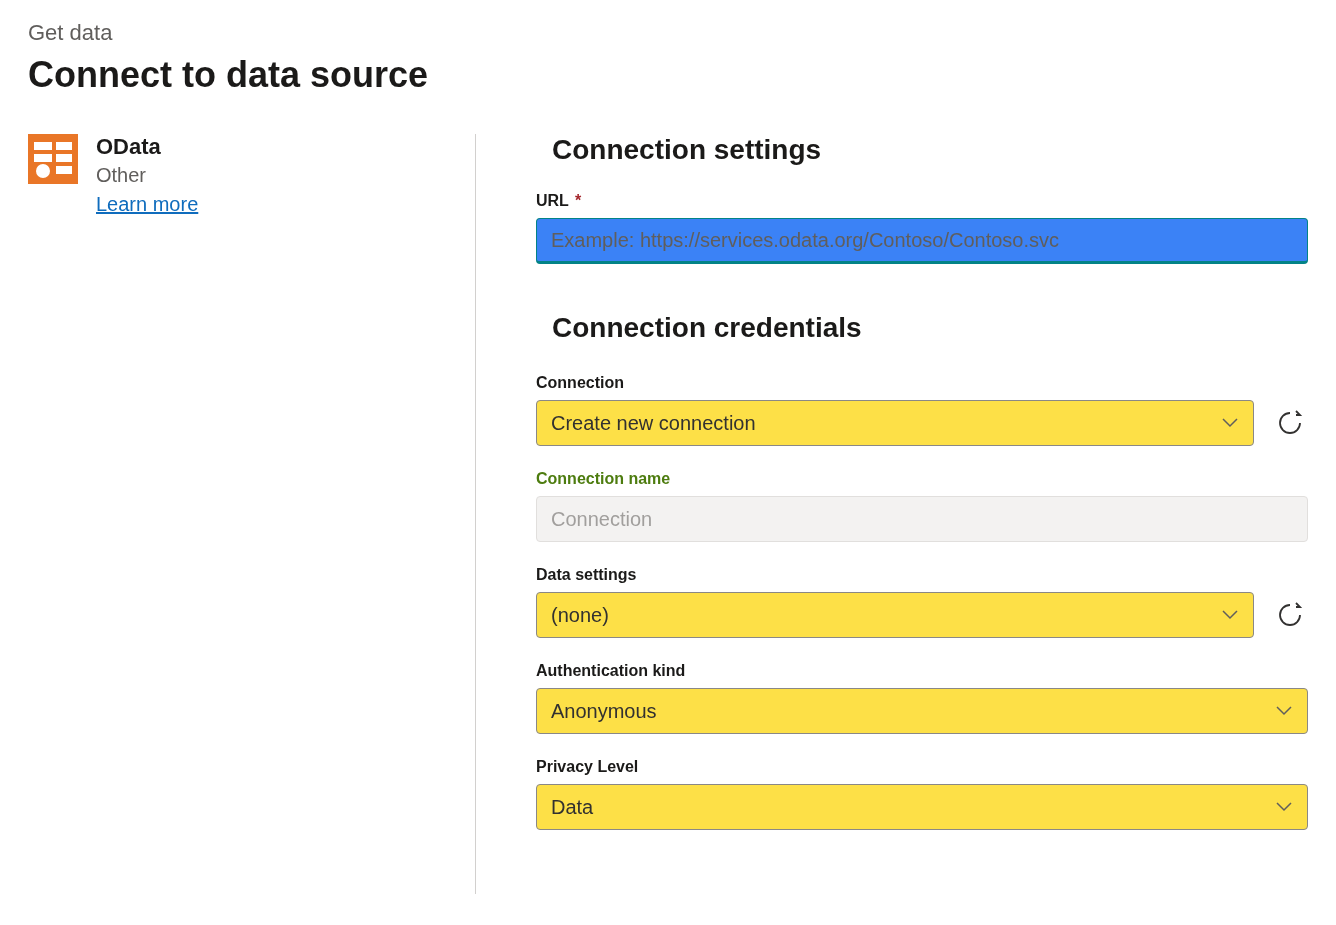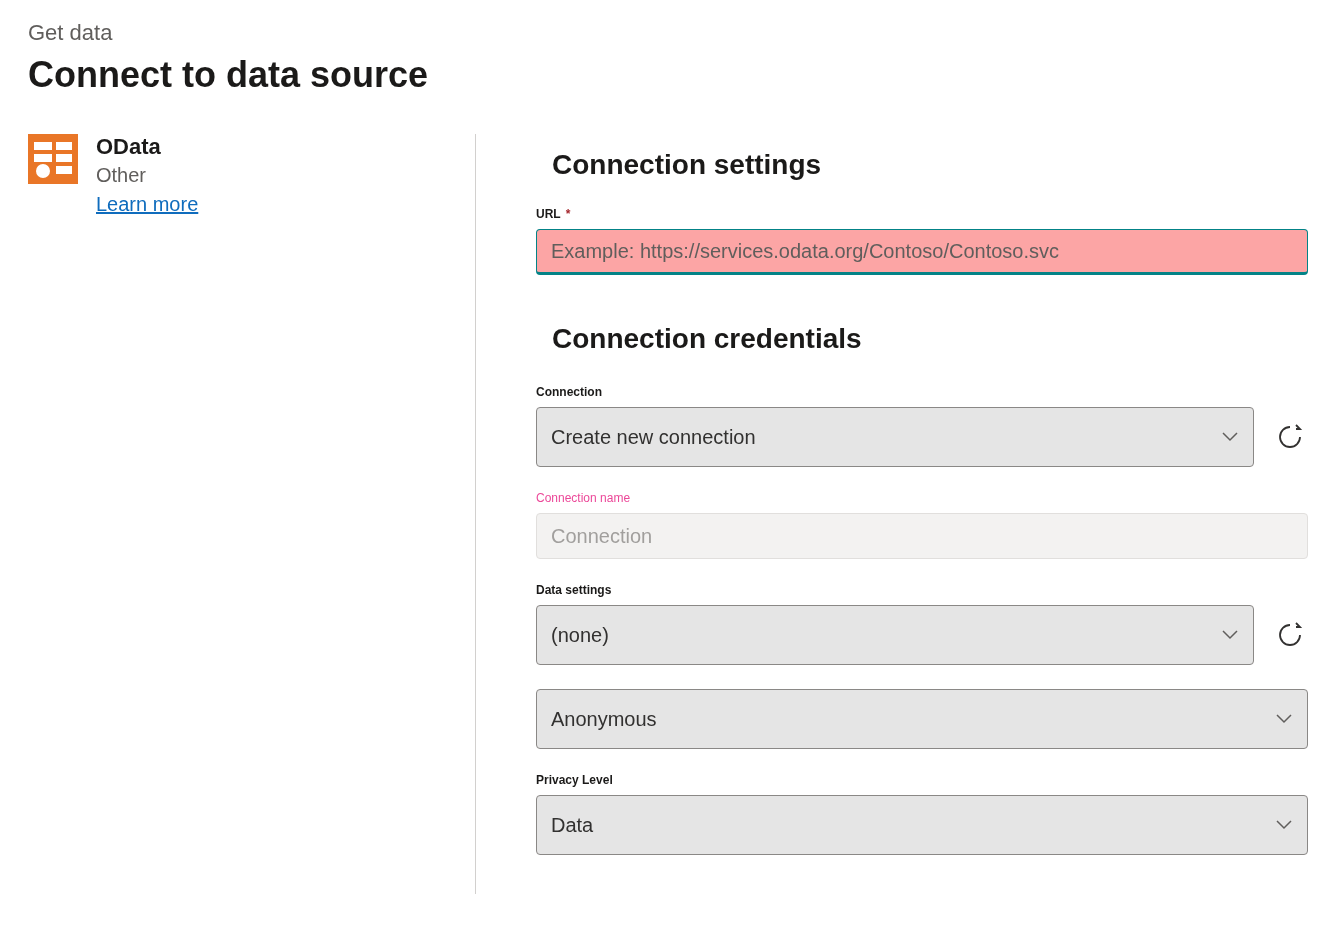--- a/index.html
+++ b/index.html
@@ -18,21 +18,20 @@
     margin-bottom: 6px;
   }
   .header-title {
     font-size: 36px;
     font-weight: 700;
     color: #1b1a19;
     margin: 8px 0 38px 0;
   }
   .body-wrap {
     display: flex;
-    align-items: center;
   }
   .left-pane {
     width: 448px;
     flex: none;
     border-right: 1px solid #d2d0ce;
     padding-right: 20px;
     min-height: 760px;
   }
   .connector-card {
     display: flex;
@@ -76,37 +75,37 @@
     font-weight: 700;
     color: #1b1a19;
     margin: 0 0 26px 16px;
   }
   .section-heading.second {
     margin-top: 48px;
     margin-bottom: 30px;
   }
   .field-block { margin-bottom: 24px; }
   .field-label {
-    font-size: 12px;
+    font-size: 16px;
     font-weight: 600;
     color: #1b1a19;
     margin-bottom: 8px;
     display: block;
   }
-  .field-label.disabled { color: #ec4899; font-weight: 400; }
+  .field-label.disabled { color: #4d7c0f; font-weight: 700; }
   .req-star { color: #a4262c; margin-left: 2px; }
   .text-input {
     width: 100%;
     height: 46px;
     padding: 8px 14px;
     font-size: 20px;
     font-family: inherit;
     border: 1px solid #8a8886;
     border-radius: 4px;
-    background: #fca5a5;
+    background: #3b82f6;
     color: #323130;
   }
   .text-input::placeholder { color: #605e5c; }
   .text-input.focused {
     border-color: #038387;
     border-bottom: 3px solid #038387;
     outline: none;
   }
   .text-input.disabled {
     background: #f3f2f1;
@@ -115,24 +114,24 @@
   }
   .text-input.disabled::placeholder { color: #a19f9d; }
   .dropdown-row {
     display: flex;
     align-items: center;
     gap: 18px;
   }
   .dropdown {
     flex: 1;
     position: relative;
-    height: 60px;
+    height: 46px;
     border: 1px solid #8a8886;
     border-radius: 4px;
-    background: #e5e5e5;
+    background: #fde047;
     display: flex;
     align-items: center;
     padding: 0 46px 0 14px;
     font-size: 20px;
     color: #323130;
     cursor: pointer;
   }
   .chevron-wrap {
     position: absolute;
     right: 14px;
@@ -232,20 +231,21 @@
         <div class="refresh-btn">
           <svg width="28" height="28" viewBox="0 0 28 28">
             <path d="M14 4 A10 10 0 1 0 24 14" stroke="#323130" stroke-width="1.8" fill="none"></path>
             <path d="M20 2 L24 6 L20 6" stroke="#323130" stroke-width="1.8" fill="none"></path>
           </svg>
         </div>
       </div>
     </div>
 
     <div class="field-block">
+      <label class="field-label">Authentication kind</label>
       <div class="dropdown">
         <span>Anonymous</span>
         <span class="chevron-wrap">
           <svg width="18" height="18" viewBox="0 0 18 18">
               <path d="M2 5 L9 12 L16 5" stroke="#605e5c" stroke-width="1.5" fill="none"></path>
             </svg>
         </span>
       </div>
     </div>
 

